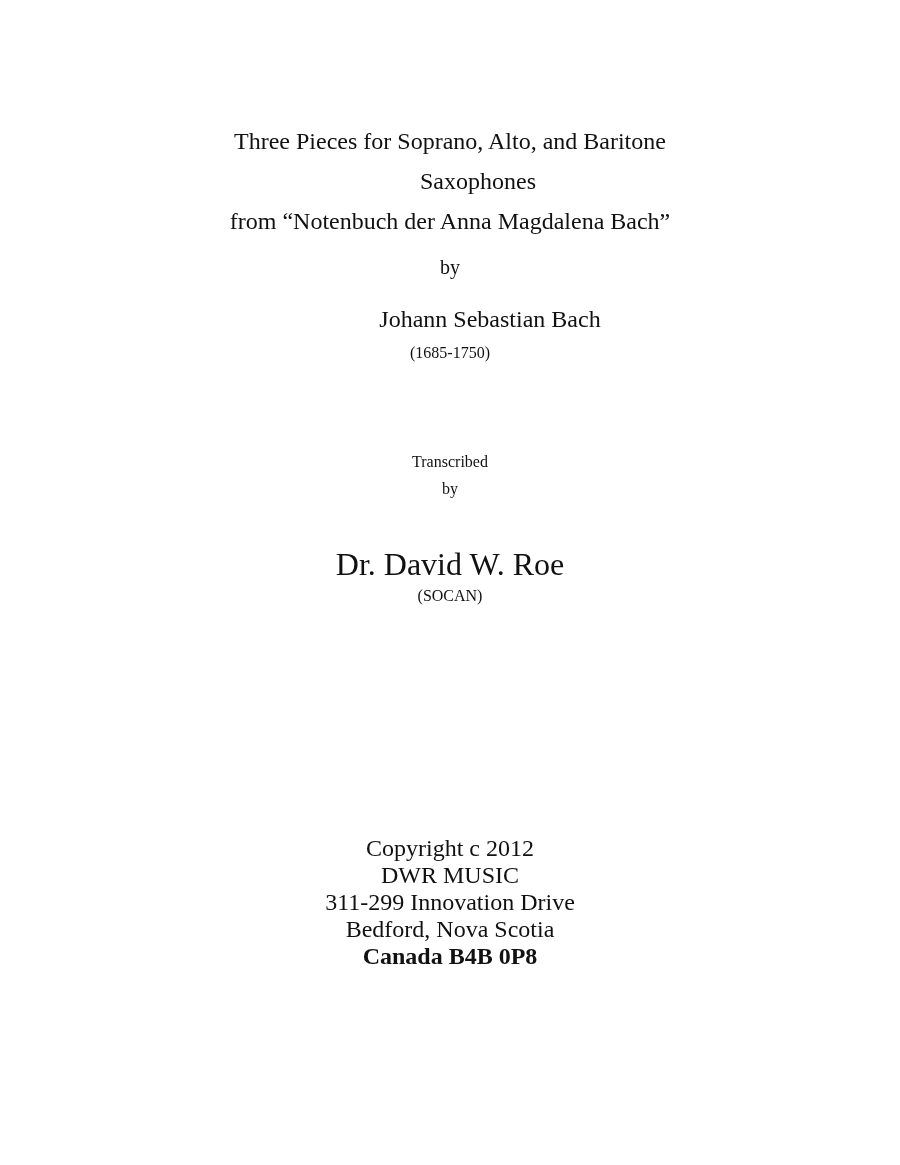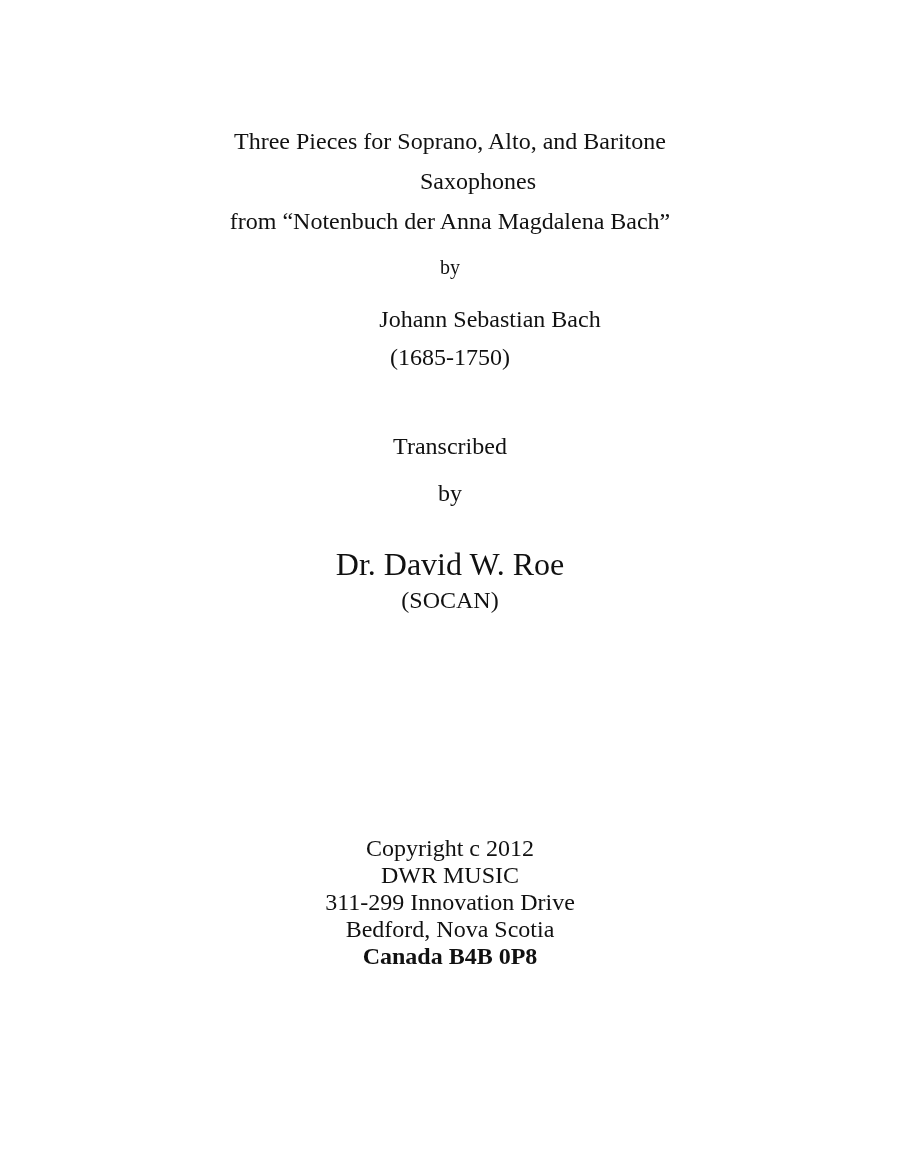--- a/index.html
+++ b/index.html
@@ -20,39 +20,39 @@
       left: 0;
       width: 900px;
       text-align: center;
       white-space: nowrap;
       line-height: 1;
     }
     .title { font-size: 24px; }
     .subtitle { font-size: 24px; }
     .by { font-size: 20px; }
     .composer { font-size: 24px; padding-left: 40px; }
-    .small { font-size: 24px; }
+    .small { font-size: 16px; }
     .arranger { font-size: 32px; }
     .copyright { font-size: 24px; }
   </style>
 </head>
 <body>
 
 <div>
 
   <div class="line title" style="top:129px;">Three Pieces for Soprano, Alto, and Baritone</div>
   <div class="line title" style="top:169px;padding-left:28px;">Saxophones</div>
   <div class="line subtitle" style="top:209px;">from “Notenbuch der Anna Magdalena Bach”</div>
 
   <div class="line by" style="top:257px;">by</div>
 
   <div class="line composer" style="top:307px;">Johann Sebastian Bach</div>
   <div class="line small" style="top:345px;">(1685-1750)</div>
 
-  <div class="line small" style="top:434px;">Transcribed</div>
+  <div class="line small" style="top:454px;">Transcribed</div>
   <div class="line small" style="top:481px;">by</div>
 
   <div class="line arranger" style="top:548px;">Dr. David W. Roe</div>
   <div class="line small" style="top:588px;">(SOCAN)</div>
 
   <div>
     <div class="line copyright" style="top:836px;">Copyright  c  2012</div>
     <div class="line copyright" style="top:863px;">DWR MUSIC</div>
     <div class="line copyright" style="top:890px;">311-299 Innovation Drive</div>
     <div class="line copyright" style="top:917px;">Bedford, Nova Scotia</div>

